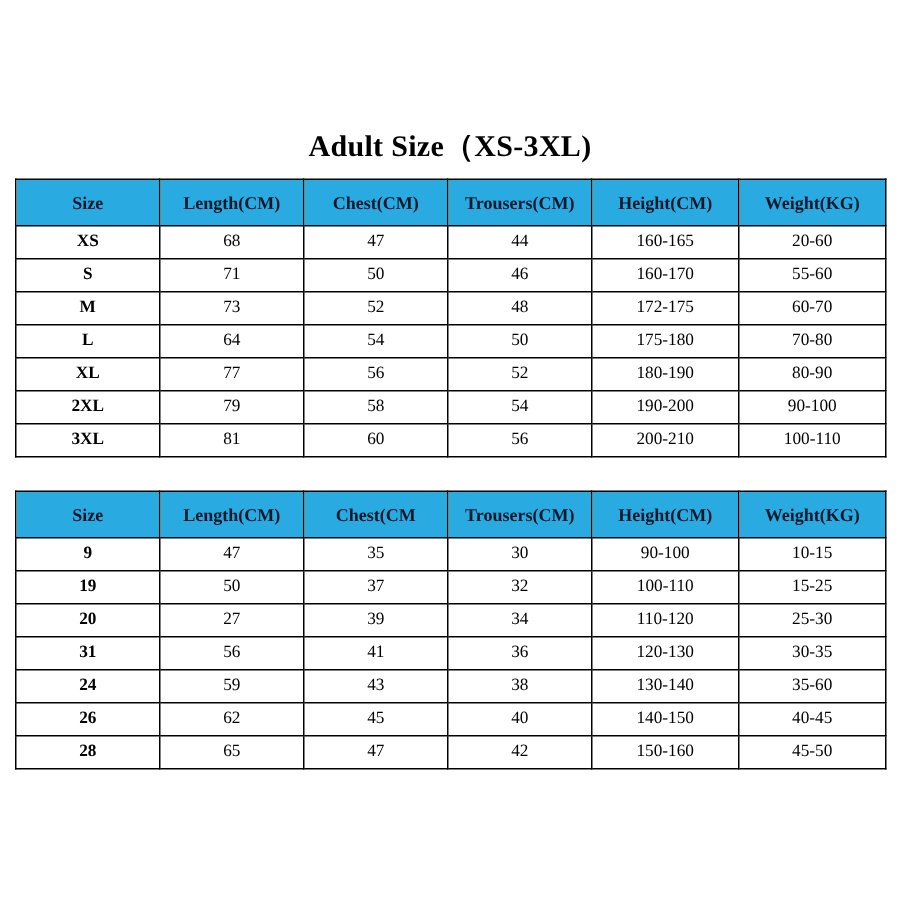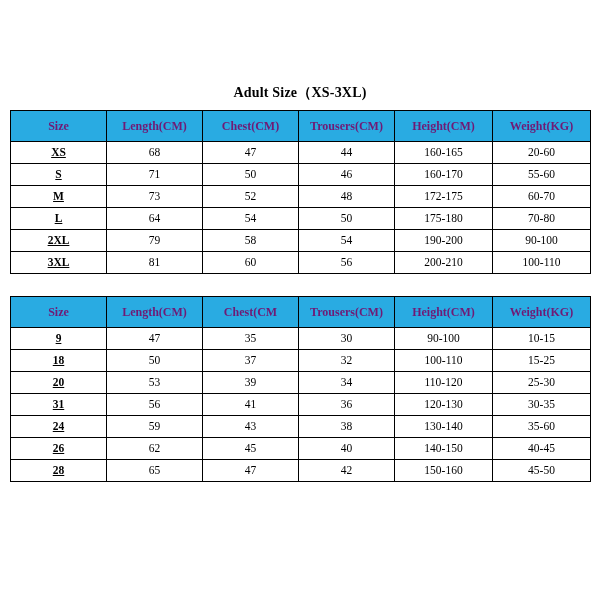--- a/index.html
+++ b/index.html
@@ -27,21 +27,21 @@
   }
   .block-adult {
     padding-top: 84px;
   }
   .block-kids {
     padding-top: 22px;
   }
   .caption {
     text-align: center;
     font-weight: bold;
-    font-size: 14px;
+    font-size: 20px;
     font-family: "Liberation Serif", serif;
     letter-spacing: 0.2px;
     padding-bottom: 8px;
   }
   table.size-table {
     border-collapse: collapse;
     width: 580px;
     table-layout: fixed;
     border: 1px solid #000000;
   }
@@ -56,25 +56,24 @@
     line-height: 21px;
     overflow: hidden;
     white-space: nowrap;
   }
   table.size-table thead th {
     background: #29ABE2;
     font-weight: bold;
     font-size: 12px;
     height: 30px;
     line-height: 30px;
-    color: #701a75;
+    color: #0f172a;
   }
   table.size-table tbody td.col-size {
     font-weight: bold;
-    text-decoration: underline;
   }
   table.size-table tbody tr td {
     background: #ffffff;
   }
   
   col.c-size { width: 96px; }
   col.c-length { width: 96px; }
   col.c-chest { width: 96px; }
   col.c-trousers { width: 96px; }
   col.c-height { width: 98px; }
@@ -133,20 +132,28 @@
         </tr>
         <tr>
           <td class="col-size">L</td>
           <td>64</td>
           <td>54</td>
           <td>50</td>
           <td>175-180</td>
           <td>70-80</td>
         </tr>
         <tr>
+          <td class="col-size">XL</td>
+          <td>77</td>
+          <td>56</td>
+          <td>52</td>
+          <td>180-190</td>
+          <td>80-90</td>
+        </tr>
+        <tr>
           <td class="col-size">2XL</td>
           <td>79</td>
           <td>58</td>
           <td>54</td>
           <td>190-200</td>
           <td>90-100</td>
         </tr>
         <tr>
           <td class="col-size">3XL</td>
           <td>81</td>
@@ -182,30 +189,30 @@
       <tbody>
         <tr>
           <td class="col-size">9</td>
           <td>47</td>
           <td>35</td>
           <td>30</td>
           <td>90-100</td>
           <td>10-15</td>
         </tr>
         <tr>
-          <td class="col-size">18</td>
+          <td class="col-size">19</td>
           <td>50</td>
           <td>37</td>
           <td>32</td>
           <td>100-110</td>
           <td>15-25</td>
         </tr>
         <tr>
           <td class="col-size">20</td>
-          <td>53</td>
+          <td>27</td>
           <td>39</td>
           <td>34</td>
           <td>110-120</td>
           <td>25-30</td>
         </tr>
         <tr>
           <td class="col-size">31</td>
           <td>56</td>
           <td>41</td>
           <td>36</td>

